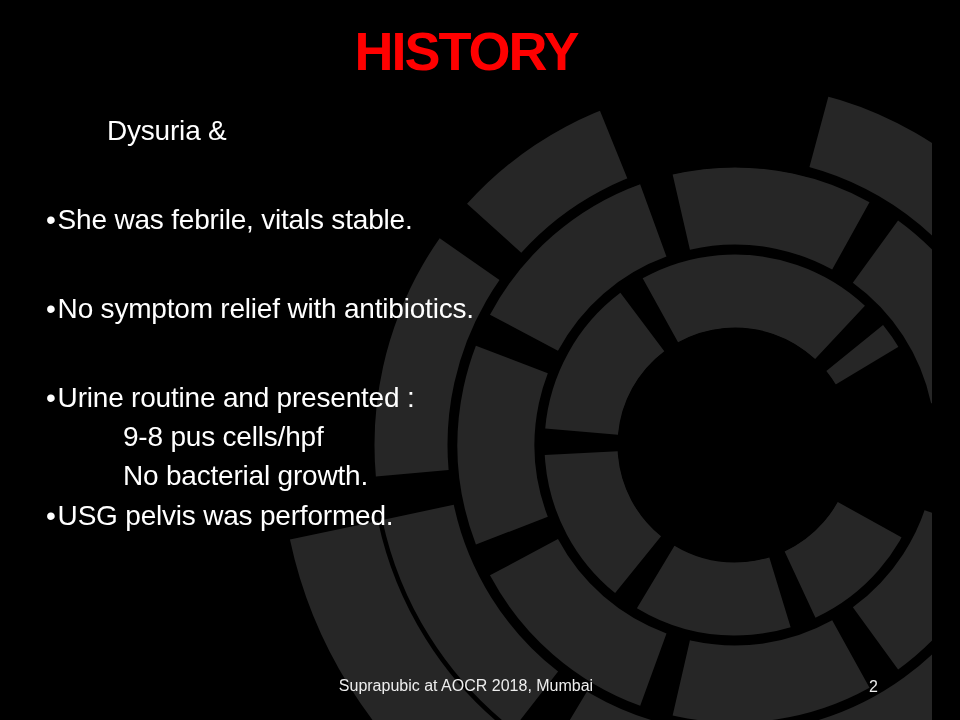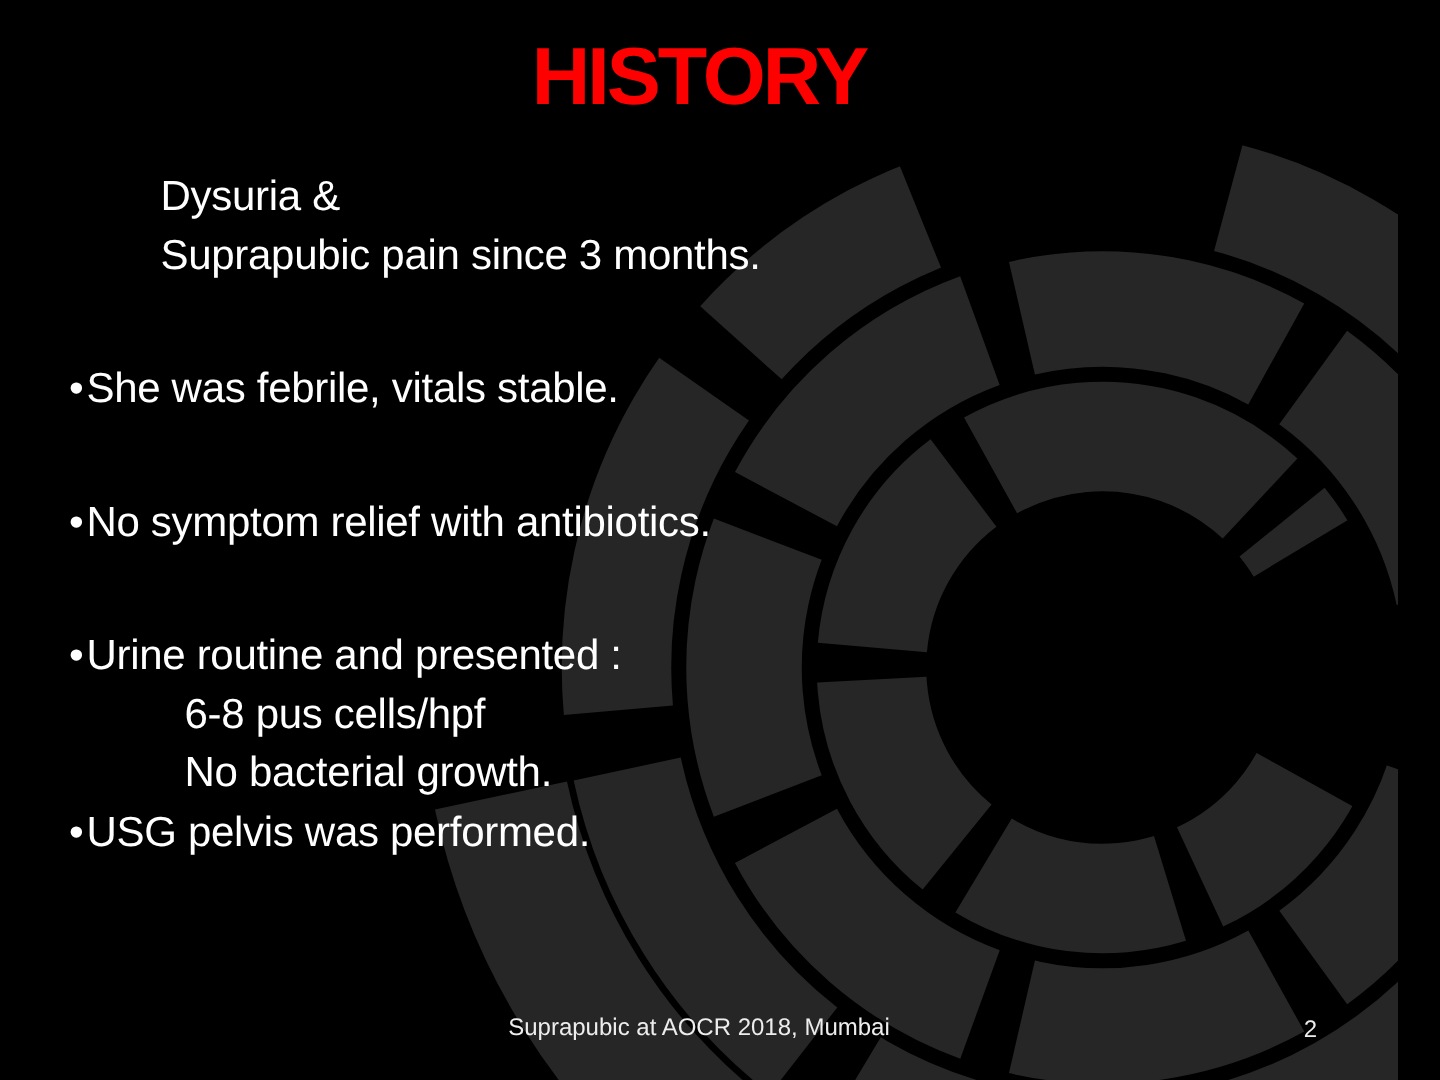--- a/index.html
+++ b/index.html
@@ -93,34 +93,33 @@
 
     <circle cx="735" cy="445" r="117" fill="#000000"></circle>
   </svg>
 
   <h1 class="title">HISTORY</h1>
 
   <div class="content">
 
     <div class="para">
       <div class="line indent-1">Dysuria &amp;</div>
-      <div class="line indent-1">Suprapubic pain since 3 months.</div>
     </div>
 
     <div class="para">
       <div class="line"><span class="bullet">•</span><span>She was febrile, vitals stable.</span></div>
     </div>
 
     <div class="para">
       <div class="line"><span class="bullet">•</span><span>No symptom relief with antibiotics.</span></div>
     </div>
 
     <div class="para tight">
       <div class="line"><span class="bullet">•</span><span>Urine routine and presented :</span></div>
-      <div class="line indent-2">6-8 pus cells/hpf</div>
+      <div class="line indent-2">9-8 pus cells/hpf</div>
       <div class="line indent-2">No bacterial growth.</div>
     </div>
 
     <div class="para">
       <div class="line"><span class="bullet">•</span><span>USG pelvis was performed.</span></div>
     </div>
 
   </div>
 
   <div class="footer-text">Suprapubic at AOCR 2018, Mumbai</div>

